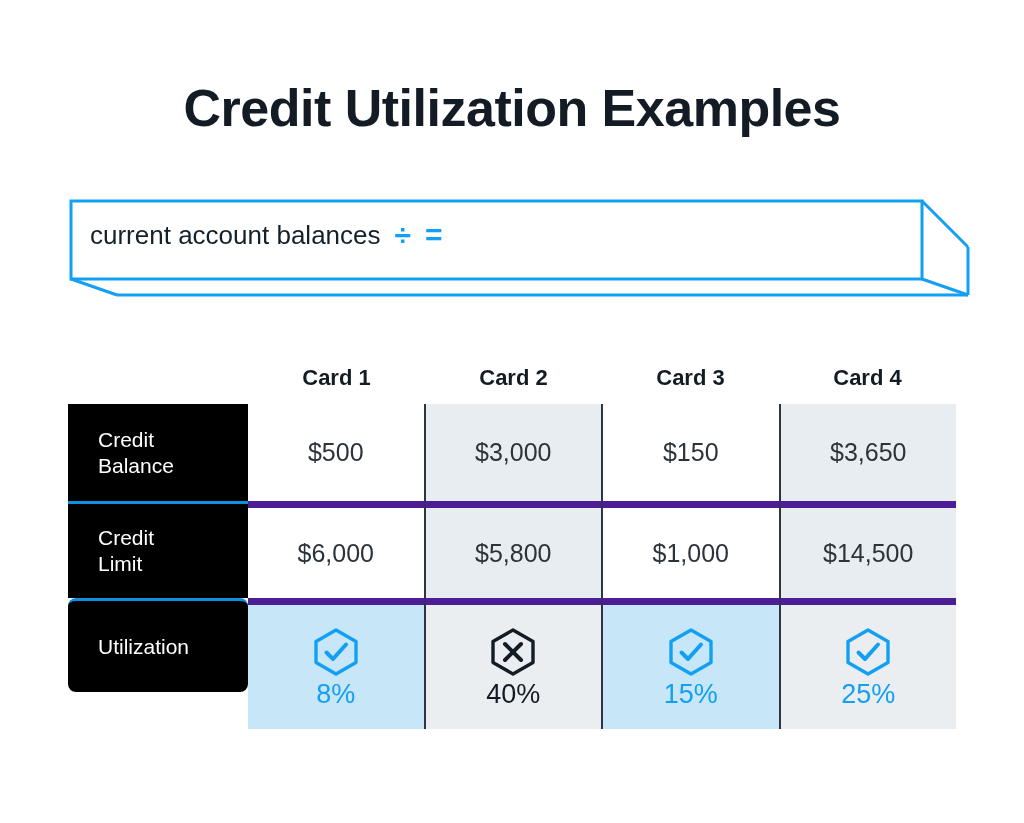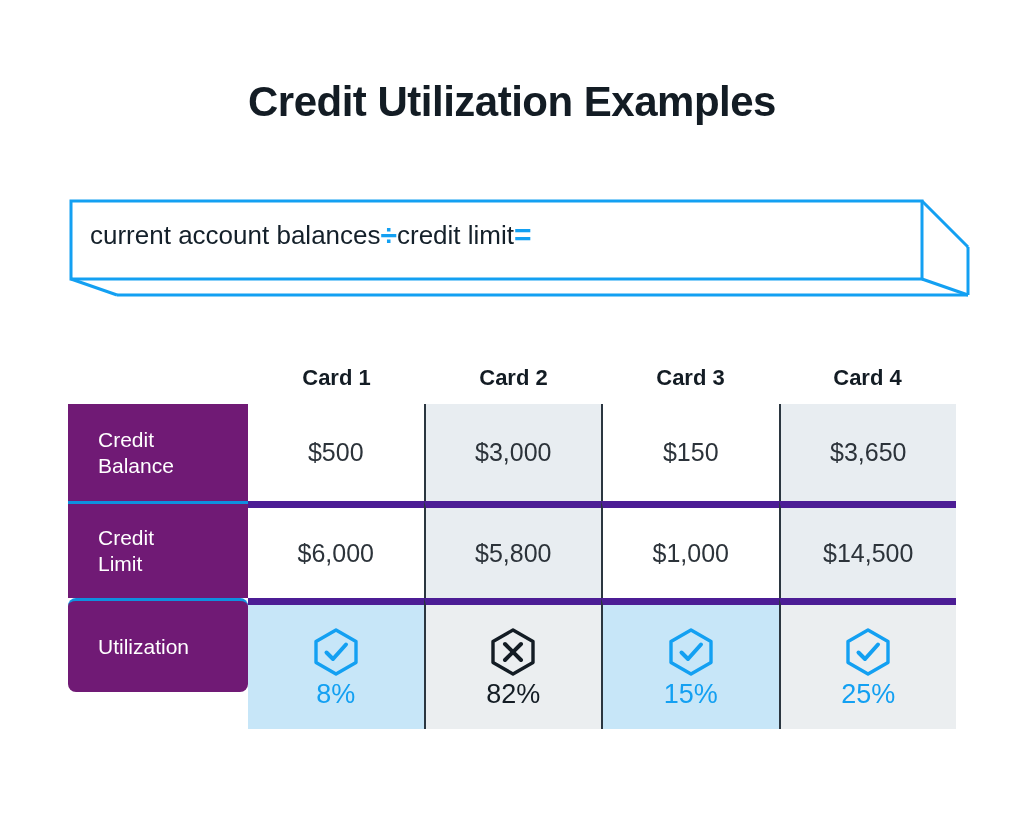--- a/index.html
+++ b/index.html
@@ -9,50 +9,50 @@
     font-family:"Liberation Sans", sans-serif;
     overflow:hidden;
   }
 
   #page { position:relative; width:1024px; height:823px; background:#fff; }
 
   
   #page-title {
     position:absolute; left:0; top:78px; width:1024px;
     text-align:center;
-    font-size:42px; font-weight:700; letter-spacing:-0.5px;
+    font-size:52px; font-weight:700; letter-spacing:-0.5px;
     color:#131c24; white-space:nowrap;
   }
 
   
   #formula-banner { position:absolute; left:60px; top:190px; width:920px; height:115px; }
   #formula-banner svg { position:absolute; left:0; top:0; }
   #formula-text {
     position:absolute; left:30px; top:16px; width:860px; height:58px;
-    display:flex; align-items:center; 
+    display:flex; align-items:center; gap:14px;
     font-size:26px; color:#14202a; white-space:nowrap;
   }
   .op { color:#13a0f2; font-weight:700; font-size:30px; line-height:1; }
 
   
   #table { position:absolute; left:68px; top:358px; width:888px; }
 
   #col-headers { display:flex; height:46px; }
   #col-headers .spacer { width:180px; flex:none; }
   .col-head {
     flex:1 1 0; text-align:center;
     font-size:22px; font-weight:700; color:#131c24;
     line-height:40px;
   }
 
   #grid { position:relative; }
   .trow { display:flex; }
 
   .rowlabel {
-    width:180px; flex:none; background:#701a75; color:#ffffff;
+    width:180px; flex:none; background:#000000; color:#ffffff;
     font-size:21px; line-height:1.22; padding:0 0 0 30px;
     display:flex; align-items:center;
   }
   .trow.r2 .rowlabel, .trow.r3 .rowlabel { border-top:3px solid #0f90df; }
 
   .cell {
     flex:1 1 0; position:relative;
     display:flex; flex-direction:column;
     align-items:center; justify-content:center;
     font-size:25px; color:#2c333a;
@@ -97,21 +97,20 @@
 
       <line x1="862" y1="89" x2="908" y2="105" stroke="#13a0f2" stroke-width="3"></line>
 
       <line x1="57" y1="105" x2="908" y2="105" stroke="#13a0f2" stroke-width="3"></line>
 
       <line x1="11" y1="89" x2="57" y2="105" stroke="#13a0f2" stroke-width="3"></line>
     </svg>
     <div id="formula-text">
       <span>current account balances</span>
       <span class="op">÷</span>
-      <span>credit limit</span>
       <span class="op">=</span>
     </div>
   </div>
 
   <div id="table">
 
     <div id="col-headers">
       <div class="spacer"></div>
       <div class="col-head">Card 1</div>
       <div class="col-head">Card 2</div>
@@ -162,21 +161,21 @@
           </div>
         </div>
 
         <div class="cell c2 even">
           <div class="util-inner">
             <svg class="hexicon" viewBox="0 0 52 50">
               <polygon points="26,3 46,14.5 46,35.5 26,47 6,35.5 6,14.5" fill="none" stroke="#131c24" stroke-width="3.4" stroke-linejoin="round"></polygon>
               <line x1="18" y1="17" x2="34" y2="33" stroke="#131c24" stroke-width="4" stroke-linecap="round"></line>
               <line x1="34" y1="17" x2="18" y2="33" stroke="#131c24" stroke-width="4" stroke-linecap="round"></line>
             </svg>
-            <span class="pct bad">82%</span>
+            <span class="pct bad">40%</span>
           </div>
         </div>
 
         <div class="cell c3 odd">
           <div class="util-inner">
             <svg class="hexicon" viewBox="0 0 52 50">
               <polygon points="26,3 46,14.5 46,35.5 26,47 6,35.5 6,14.5" fill="none" stroke="#13a0f2" stroke-width="3.4" stroke-linejoin="round"></polygon>
               <polyline points="16.5,25.5 23,32 36,17.5" fill="none" stroke="#13a0f2" stroke-width="4" stroke-linecap="round" stroke-linejoin="round"></polyline>
             </svg>
             <span class="pct good">15%</span>

